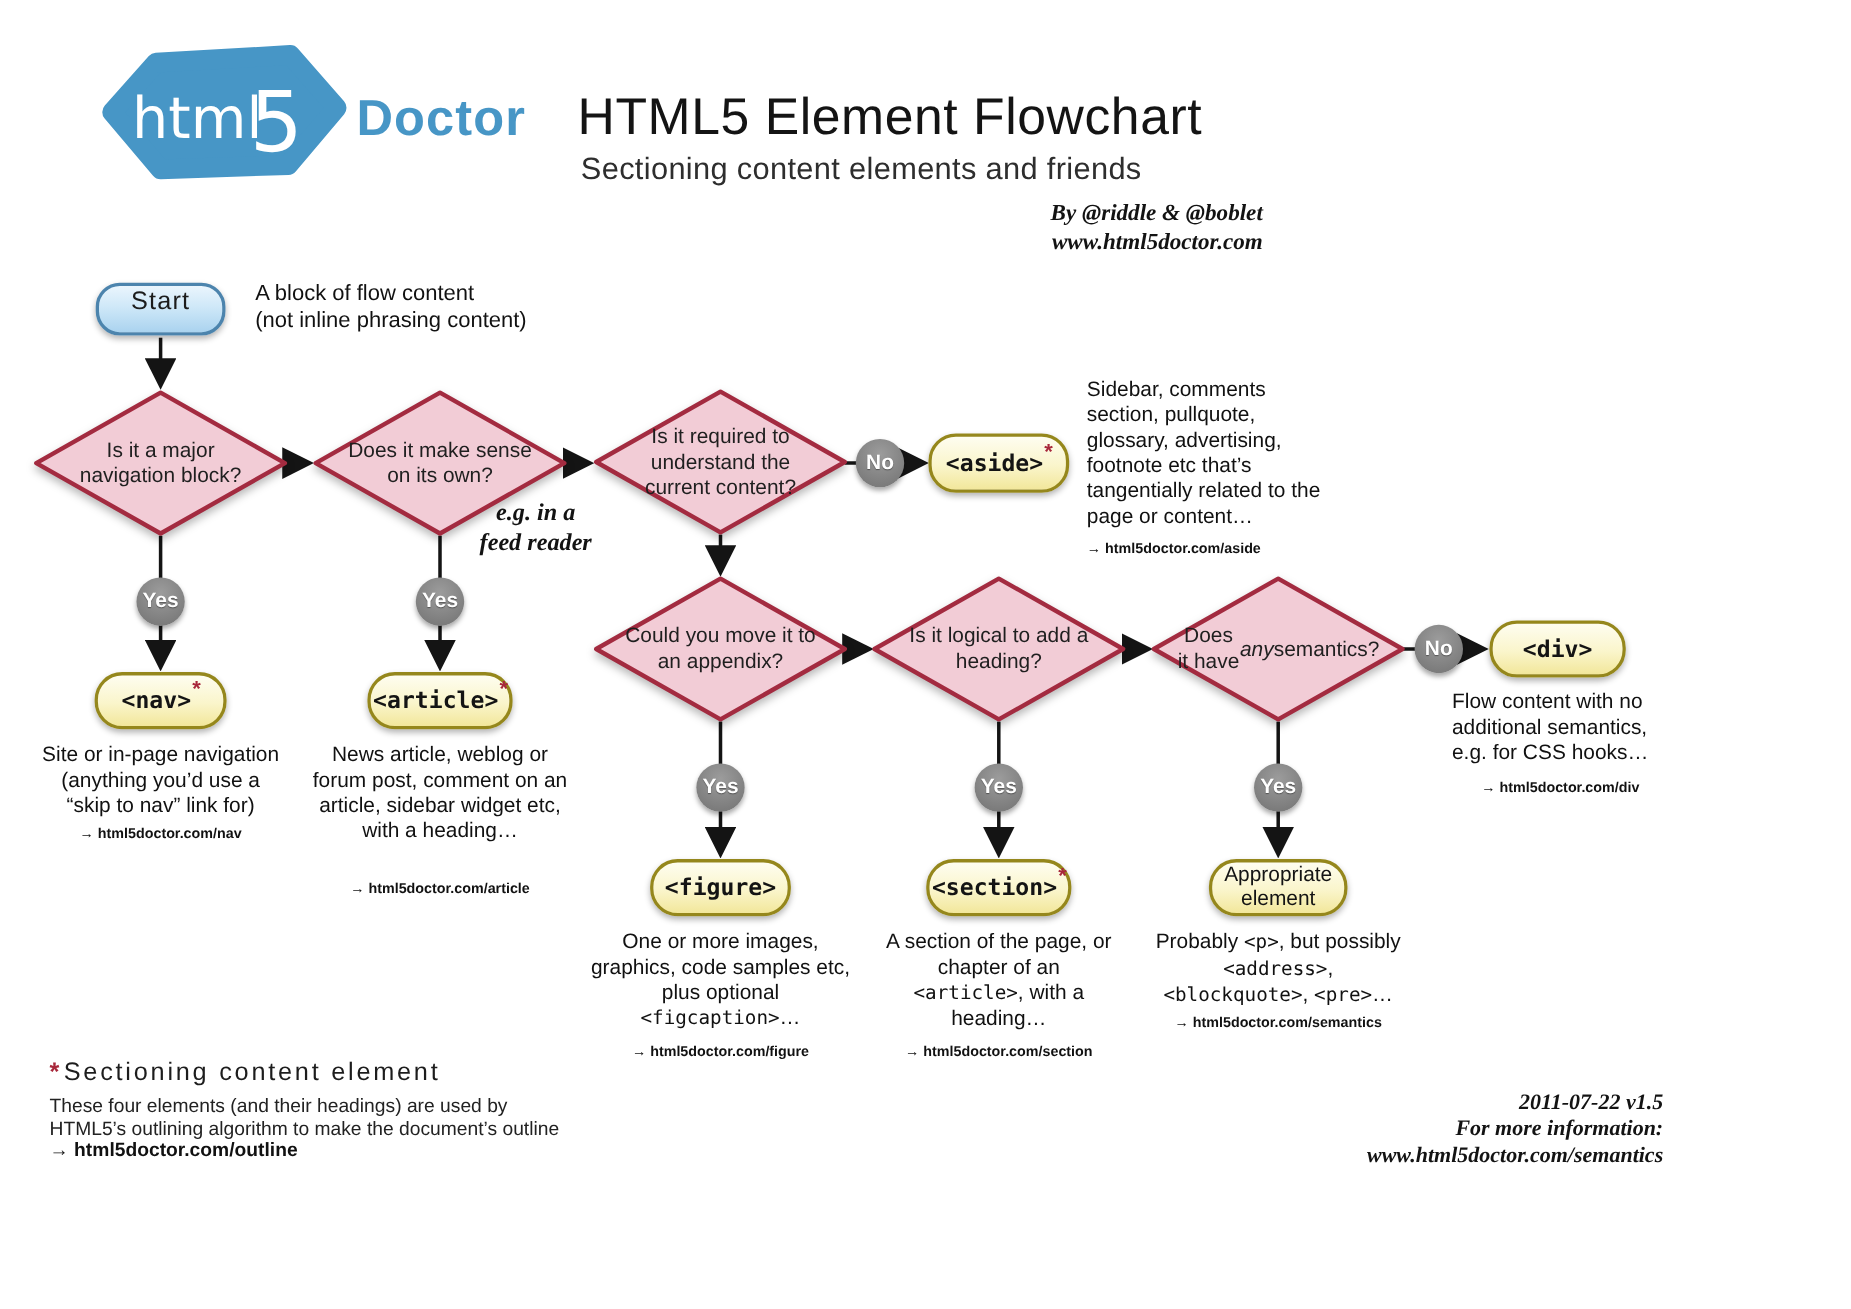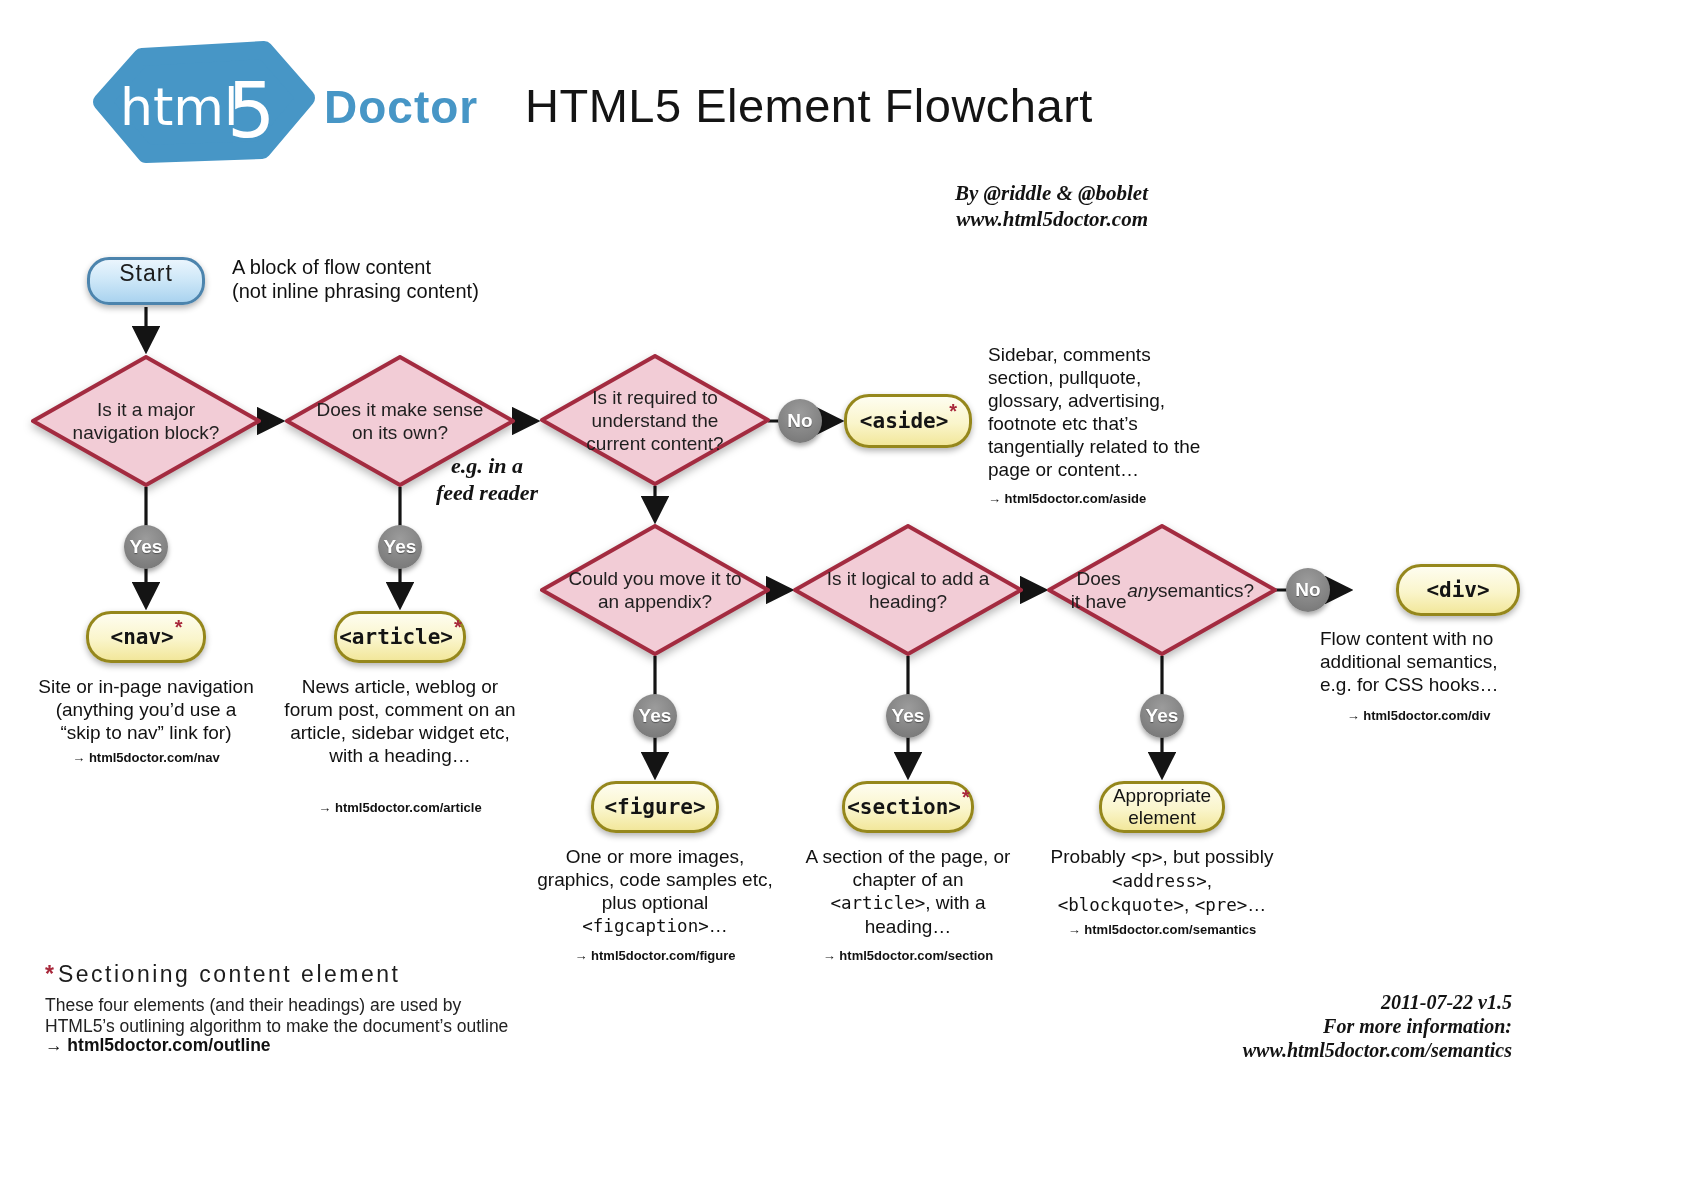--- a/index.html
+++ b/index.html
@@ -86,20 +86,21 @@
     </g>
   </svg>
 
   <svg class="logo" width="230" height="128" viewBox="0 0 230 128">
     <polygon points="14,62 54,17 176,10 218,58 174,110 58,114" fill="#4796c6" stroke="#4796c6" stroke-width="18" stroke-linejoin="round"></polygon>
     <text x="32" y="85" font-size="52" fill="#ffffff">html</text>
     <text x="139" y="97" font-size="76" fill="#ffffff">5</text>
   </svg>
   <div class="doctor">Doctor</div>
   <div class="title">HTML5 Element Flowchart</div>
+  <div class="subtitle">Sectioning content elements and friends</div>
   <div class="credit">
     <div>By @riddle &amp; @boblet</div>
     <div>www.html5doctor.com</div>
   </div>
 
   <div class="start">
       <span>Start</span>
     </div>
   <div class="note" style="left:232px;top:255px;">A block of flow content
 (not inline phrasing content)</div>
@@ -175,21 +176,21 @@
       <sup class="ast">*</sup>
   </div>
   <div class="pill" style="left:86px;top:611px;width:120px;height:52px;">
     <span class="tag">&lt;nav&gt;</span>
       <sup class="ast">*</sup>
   </div>
   <div class="pill" style="left:334px;top:611px;width:132px;height:52px;">
     <span class="tag">&lt;article&gt;</span>
       <sup class="ast">*</sup>
   </div>
-  <div class="pill" style="left:1354px;top:564px;width:124px;height:52px;margin-left:42px;">
+  <div class="pill" style="left:1354px;top:564px;width:124px;height:52px;">
     <span class="tag">&lt;div&gt;</span>
   </div>
   <div class="pill" style="left:591px;top:781px;width:128px;height:52px;">
     <span class="tag">&lt;figure&gt;</span>
   </div>
   <div class="pill" style="left:842px;top:781px;width:132px;height:52px;">
     <span class="tag">&lt;section&gt;</span>
       <sup class="ast">*</sup>
   </div>
   <div class="pill" style="left:1099px;top:781px;width:126px;height:52px;">

